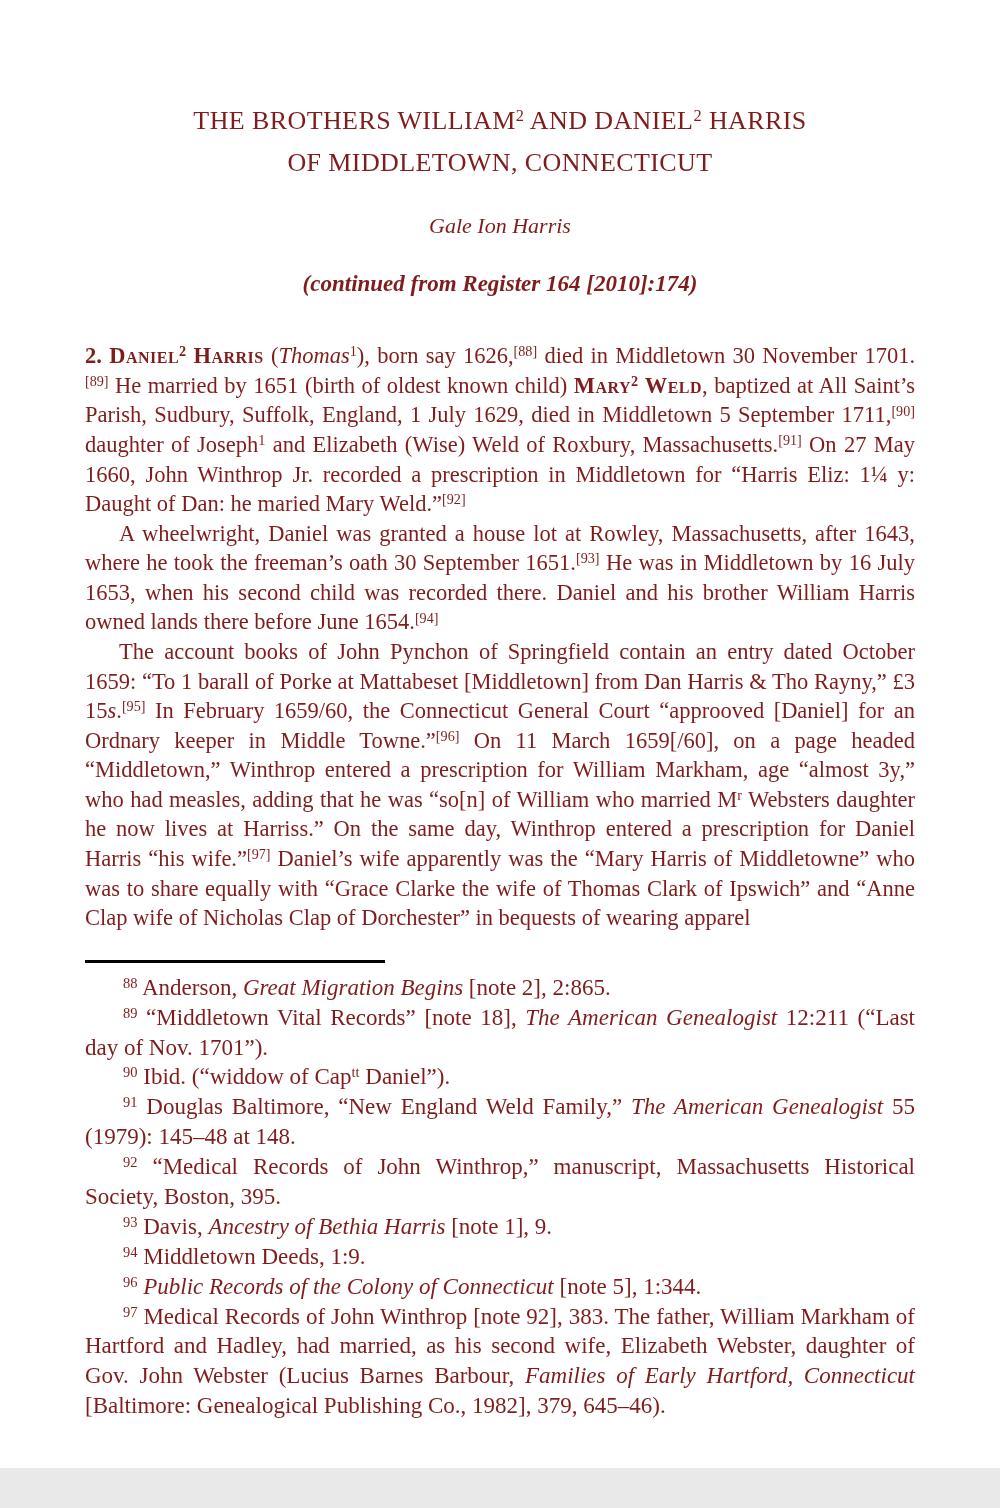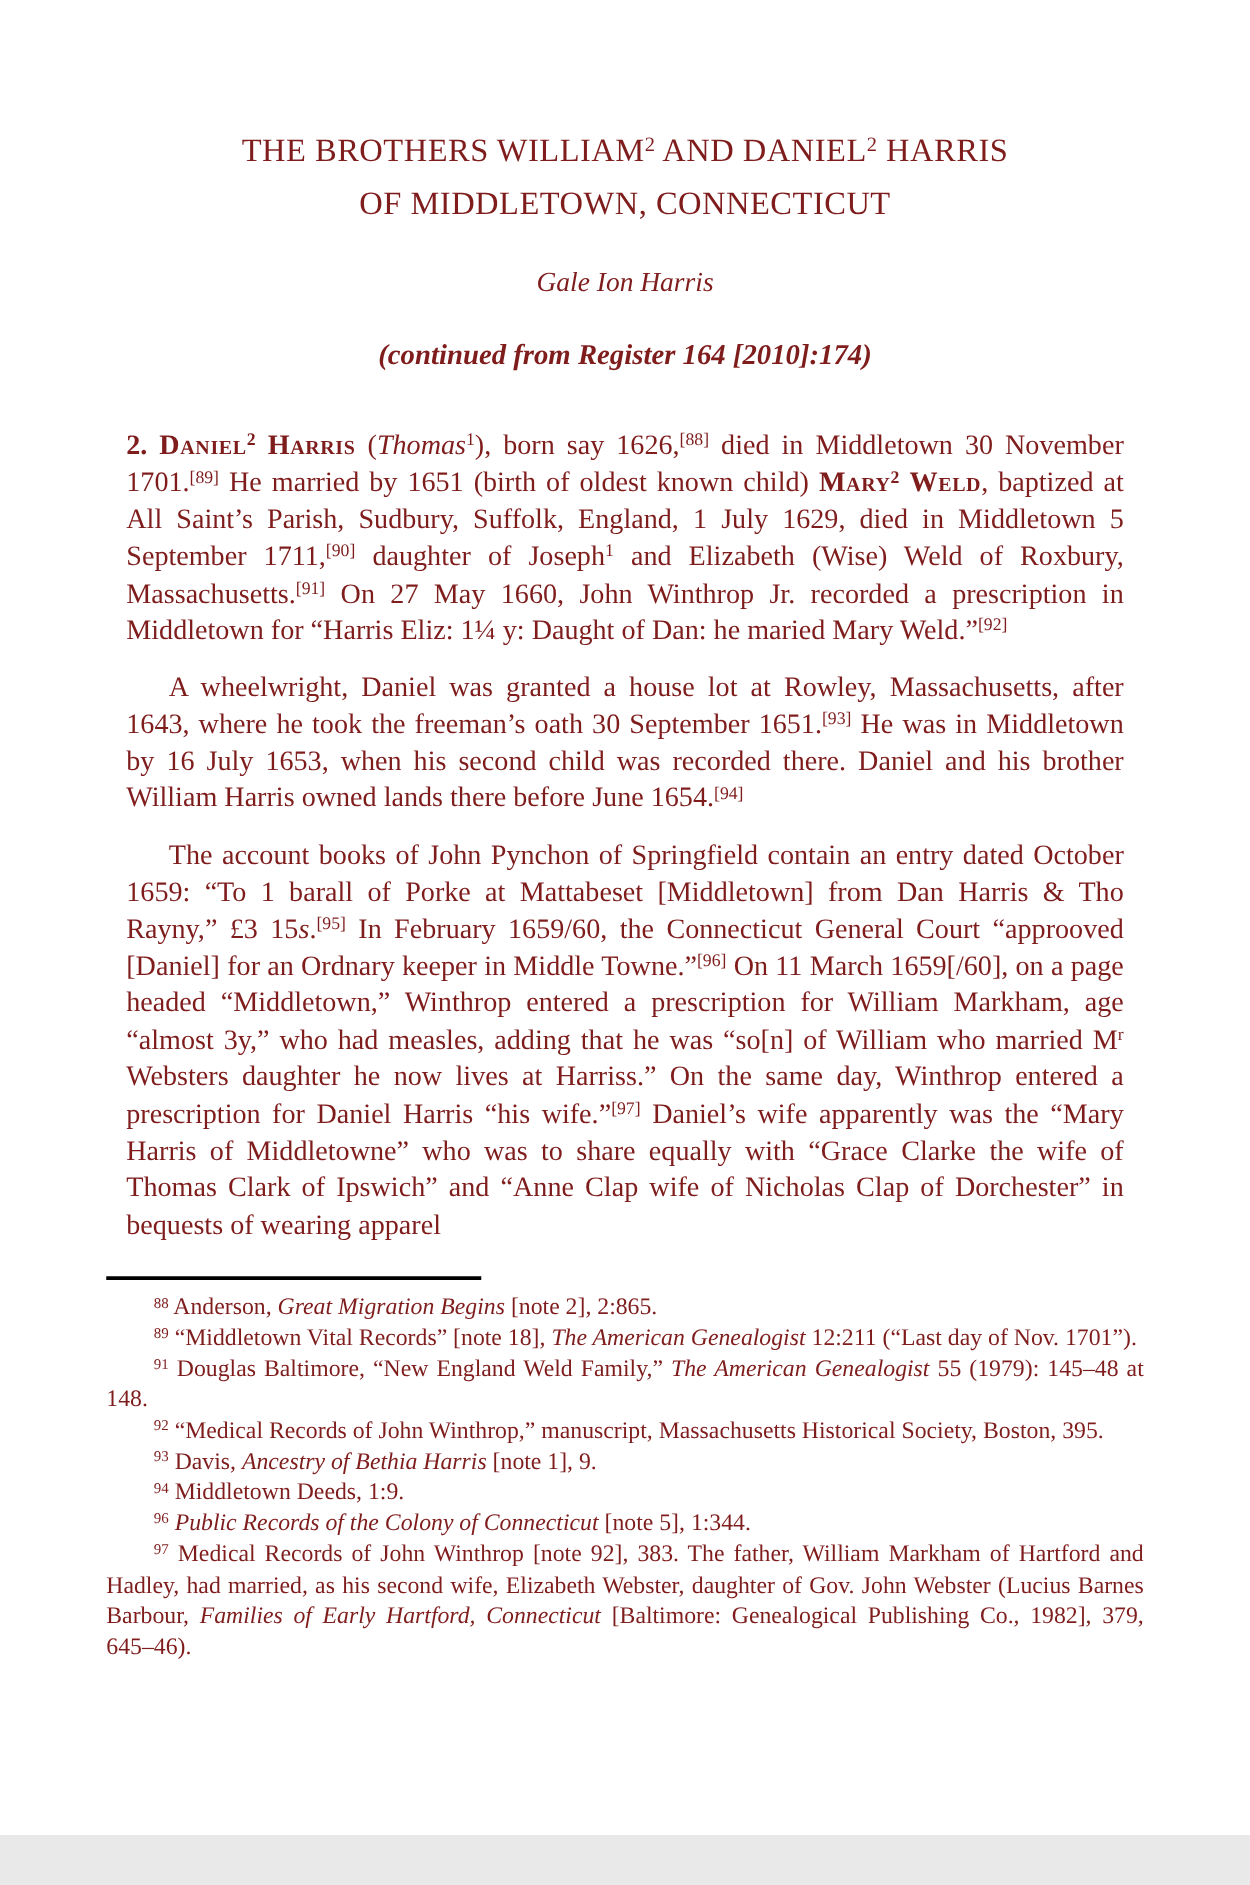--- a/index.html
+++ b/index.html
@@ -13,27 +13,27 @@
     font-family: "Liberation Serif", serif;
     box-sizing: border-box;
     padding: 100px 85px 40px 85px;
     overflow: hidden;
   }
   .title-block { text-align: center; font-size: 26px; line-height: 1.6; letter-spacing: 0.4px; }
   .title-line { white-space: nowrap; }
   .author-line { text-align: center; font-style: italic; font-size: 22px; margin-top: 30px; }
   .continuation-line { text-align: center; font-style: italic; font-size: 23px; margin-top: 32px; font-weight: bold; }
   .body-text { margin-top: 44px; font-size: 22.5px; line-height: 1.315; text-align: justify; }
-  .body-para { margin: 16px; }
+  .body-para { margin: 0; }
   .body-para.indented { text-indent: 34px; }
   .footnote-sep {
     border: none; border-top: 3px solid #000;
     width: 300px; margin: 27px 0 10px 0;
   }
-  .footnotes { font-size: 19px; line-height: 1.3; text-align: justify; }
+  .footnotes { font-size: 23px; line-height: 1.3; text-align: justify; }
   .footnote-para { margin: 0; text-indent: 38px; }
   
   .rs-b   { font-weight: bold; }
   .rs-i   { font-style: italic; }
   .rs-bsc { font-weight: bold; font-variant: small-caps; letter-spacing: 0.5px; }
   .rs-sup  { font-size: 0.63em; position: relative; top: -0.48em; line-height: 0; }
   .rs-bsup { font-size: 0.63em; position: relative; top: -0.48em; line-height: 0; font-weight: bold; }
 </style>
 </head>
 <body>
@@ -53,20 +53,21 @@
     <p class="body-para"><span class="rs-b">2.</span><span> </span><span class="rs-bsc">Daniel</span><span class="rs-bsup">2</span><span> </span><span class="rs-bsc">Harris</span><span> (</span><span class="rs-i">Thomas</span><span class="rs-sup">1</span><span>), born say 1626,</span><span class="rs-sup">[88]</span><span> died in Middletown 30 November 1701.</span><span class="rs-sup">[89]</span><span> He married by 1651 (birth of oldest known child) </span><span class="rs-bsc">Mary</span><span class="rs-bsup">2</span><span> </span><span class="rs-bsc">Weld</span><span>, baptized at All Saint’s Parish, Sudbury, Suffolk, England, 1 July 1629, died in Middletown 5 September 1711,</span><span class="rs-sup">[90]</span><span> daughter of Joseph</span><span class="rs-sup">1</span><span> and Elizabeth (Wise) Weld of Roxbury, Massachusetts.</span><span class="rs-sup">[91]</span><span> On 27 May 1660, John Winthrop Jr. recorded a prescription in Middletown for “Harris Eliz: 1¼ y: Daught of Dan: he maried Mary Weld.”</span><span class="rs-sup">[92]</span></p>
     <p class="body-para indented"><span>A wheelwright, Daniel was granted a house lot at Rowley, Massachusetts, after 1643, where he took the freeman’s oath 30 September 1651.</span><span class="rs-sup">[93]</span><span> He was in Middletown by 16 July 1653, when his second child was recorded there. Daniel and his brother William Harris owned lands there before June 1654.</span><span class="rs-sup">[94]</span></p>
     <p class="body-para indented"><span>The account books of John Pynchon of Springfield contain an entry dated October 1659: “To 1 barall of Porke at Mattabeset [Middletown] from Dan Harris &amp; Tho Rayny,” £3 15</span><span class="rs-i">s</span><span>.</span><span class="rs-sup">[95]</span><span> In February 1659/60, the Connecticut General Court “approoved [Daniel] for an Ordnary keeper in Middle Towne.”</span><span class="rs-sup">[96]</span><span> On 11 March 1659[/60], on a page headed “Middletown,” Winthrop entered a prescription for William Markham, age “almost 3y,” who had measles, adding that he was “so[n] of William who married M</span><span class="rs-sup">r</span><span> Websters daughter he now lives at Harriss.” On the same day, Winthrop entered a prescription for Daniel Harris “his wife.”</span><span class="rs-sup">[97]</span><span> Daniel’s wife apparently was the “Mary Harris of Middletowne” who was to share equally with “Grace Clarke the wife of Thomas Clark of Ipswich” and “Anne Clap wife of Nicholas Clap of Dorchester” in bequests of wearing apparel</span></p>
   </div>
 
   <hr class="footnote-sep">
 
   <div class="footnotes">
     <p class="footnote-para"><span class="rs-sup">88</span><span> Anderson, </span><span class="rs-i">Great Migration Begins</span><span> [note 2], 2:865.</span></p>
     <p class="footnote-para"><span class="rs-sup">89</span><span> “Middletown Vital Records” [note 18], </span><span class="rs-i">The American Genealogist</span><span> 12:211 (“Last day of Nov. 1701”).</span></p>
+    <p class="footnote-para"><span class="rs-sup">90</span><span> Ibid. (“widdow of Cap</span><span class="rs-sup">tt</span><span> Daniel”).</span></p>
     <p class="footnote-para"><span class="rs-sup">91</span><span> Douglas Baltimore, “New England Weld Family,” </span><span class="rs-i">The American Genealogist</span><span> 55 (1979): 145–48 at 148.</span></p>
     <p class="footnote-para"><span class="rs-sup">92</span><span> “Medical Records of John Winthrop,” manuscript, Massachusetts Historical Society, Boston, 395.</span></p>
     <p class="footnote-para"><span class="rs-sup">93</span><span> Davis, </span><span class="rs-i">Ancestry of Bethia Harris</span><span> [note 1], 9.</span></p>
     <p class="footnote-para"><span class="rs-sup">94</span><span> Middletown Deeds, 1:9.</span></p>
     <p class="footnote-para"><span class="rs-sup">96</span><span> </span><span class="rs-i">Public Records of the Colony of Connecticut</span><span> [note 5], 1:344.</span></p>
     <p class="footnote-para"><span class="rs-sup">97</span><span> Medical Records of John Winthrop [note 92], 383. The father, William Markham of Hartford and Hadley, had married, as his second wife, Elizabeth Webster, daughter of Gov. John Webster (Lucius Barnes Barbour, </span><span class="rs-i">Families of Early Hartford, Connecticut</span><span> [Baltimore: Genealogical Publishing Co., 1982], 379, 645–46).</span></p>
   </div>
 
 </div>
 

